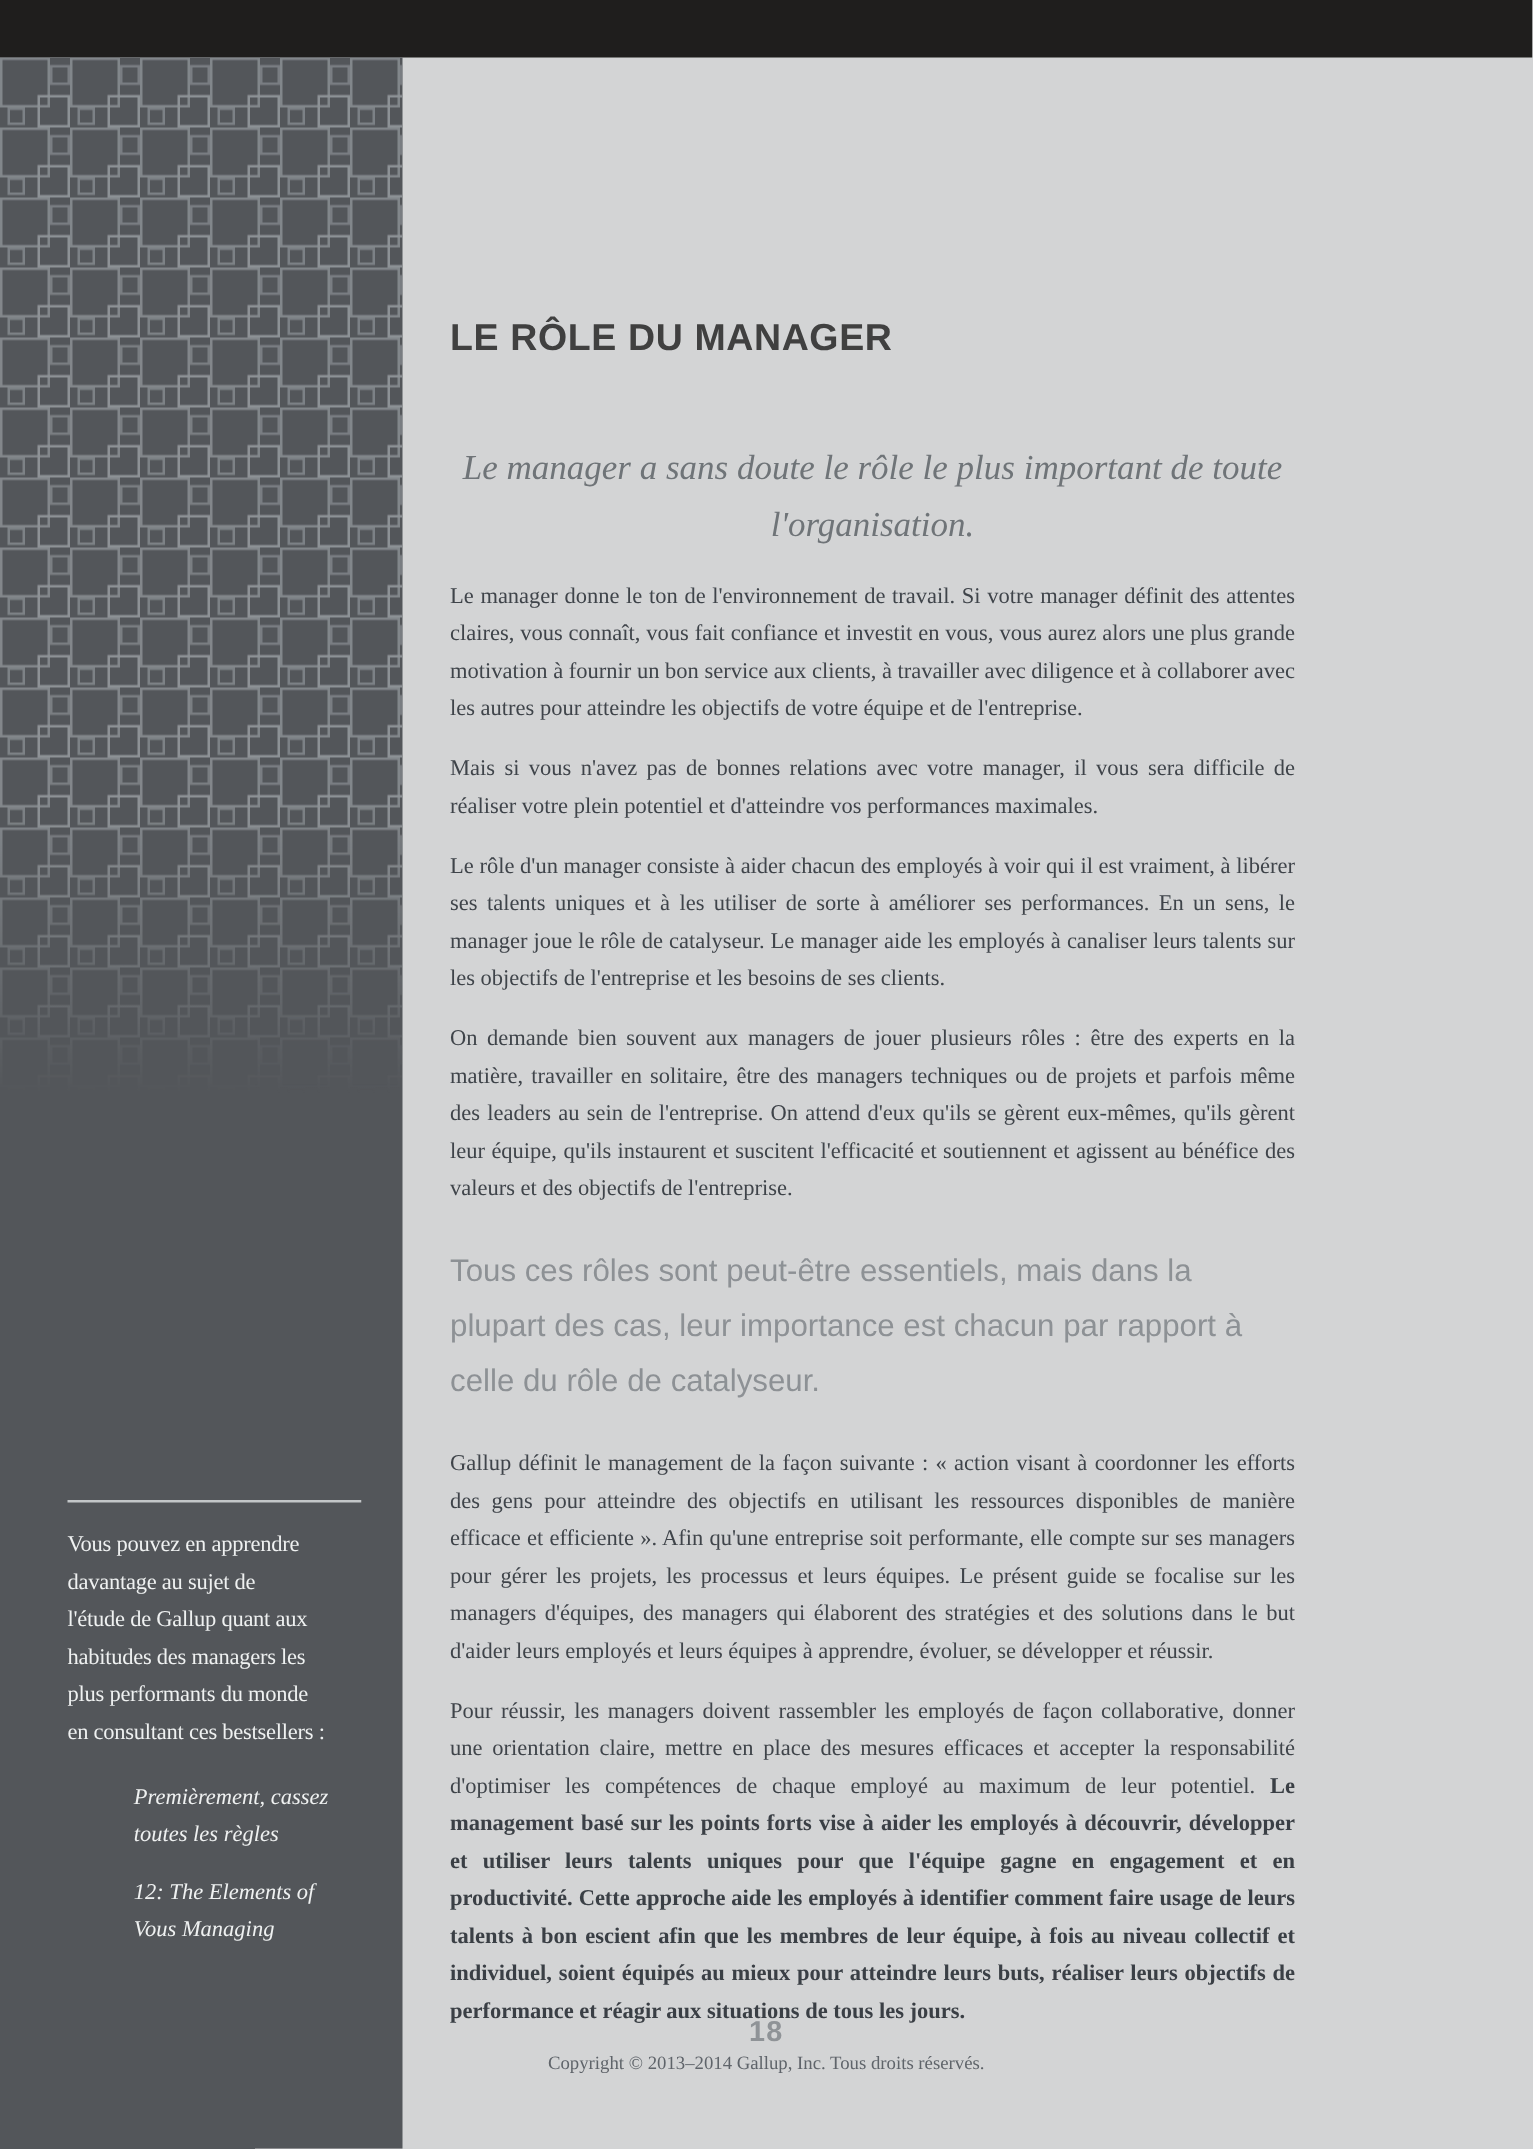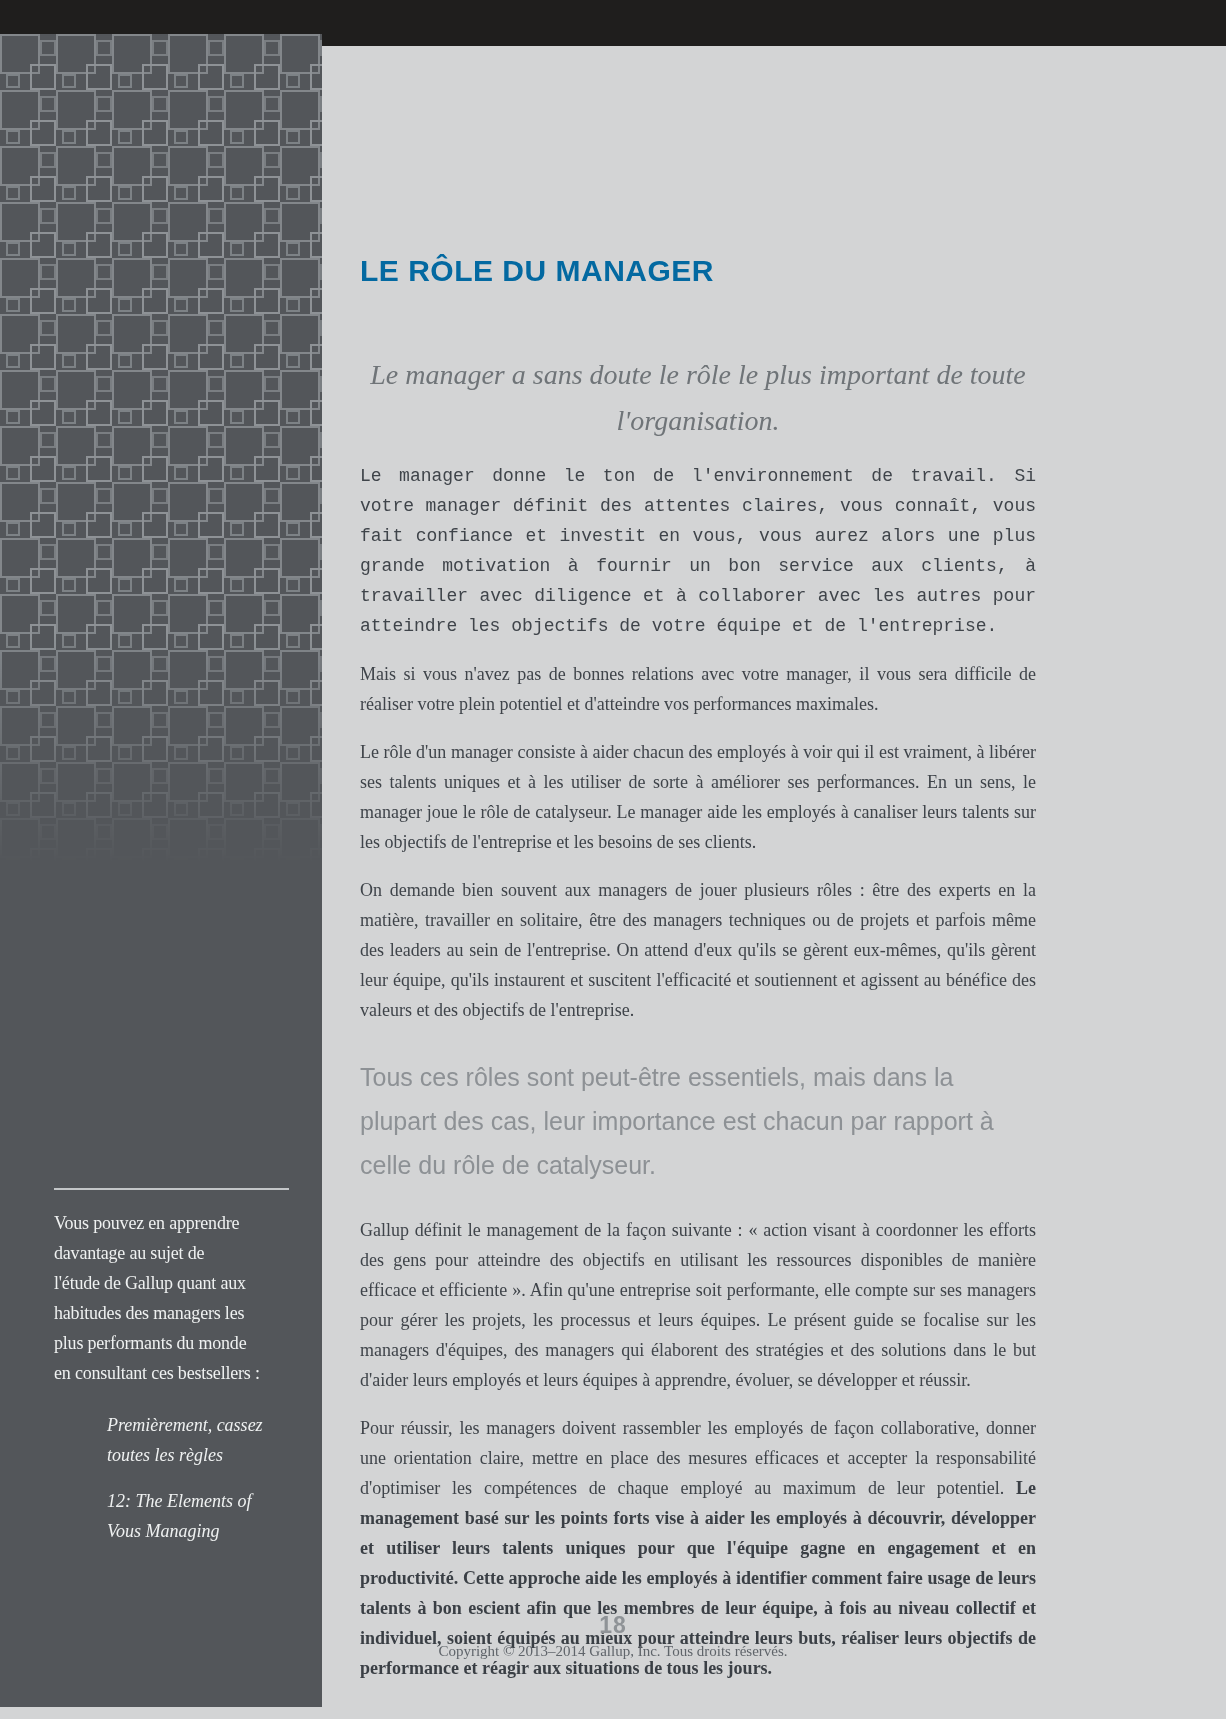--- a/index.html
+++ b/index.html
@@ -13,21 +13,21 @@
 
   
   .topbar {
     position: absolute; left: 0; top: 0;
     width: 1226px; height: 46px;
     background: #1f1e1d;
   }
 
   
   .sidebar {
-    position: absolute; left: 0; top: 34px;
+    position: absolute; left: 0; top: 46px;
     width: 322px; height: 1673px;
     background: #53565a;
     overflow: hidden;
   }
   .pattern-wrap { position: absolute; left: 0; top: 0; }
 
   .sidebar-note-block {
     position: absolute; left: 54px; top: 1154px; width: 242px;
   }
   .sidebar-divider {
@@ -52,36 +52,36 @@
   
   .main-column {
     position: absolute; left: 360px; top: 0; width: 676px;
   }
   .page-title {
     margin: 253px 0 0 0;
     font-family: "Liberation Sans", sans-serif;
     font-size: 30px; font-weight: 700;
     letter-spacing: 0.5px;
     line-height: 35px;
-    color: #0369a1;
+    color: #404040;
   }
   .subtitle {
     margin-top: 64px;
     font-style: italic;
     font-size: 28px; line-height: 46px;
     color: #6f7478;
     text-align: center;
   }
   .body-para {
     margin: 18px 0 0 0;
     font-size: 18px; line-height: 30px;
     color: #3f444a;
     text-align: justify;
   }
-  .body-para.first { margin-top: 17px; font-family: Liberation Mono, monospace; }
+  .body-para.first { margin-top: 17px; }
   .pull-quote {
     margin-top: 30px;
     font-family: "Liberation Sans", sans-serif;
     font-size: 25px; line-height: 44px;
     color: #8d9195;
   }
   .after-quote { margin-top: 28px; }
   .body-para strong { font-weight: 700; color: #3a3f45; }
 
   

